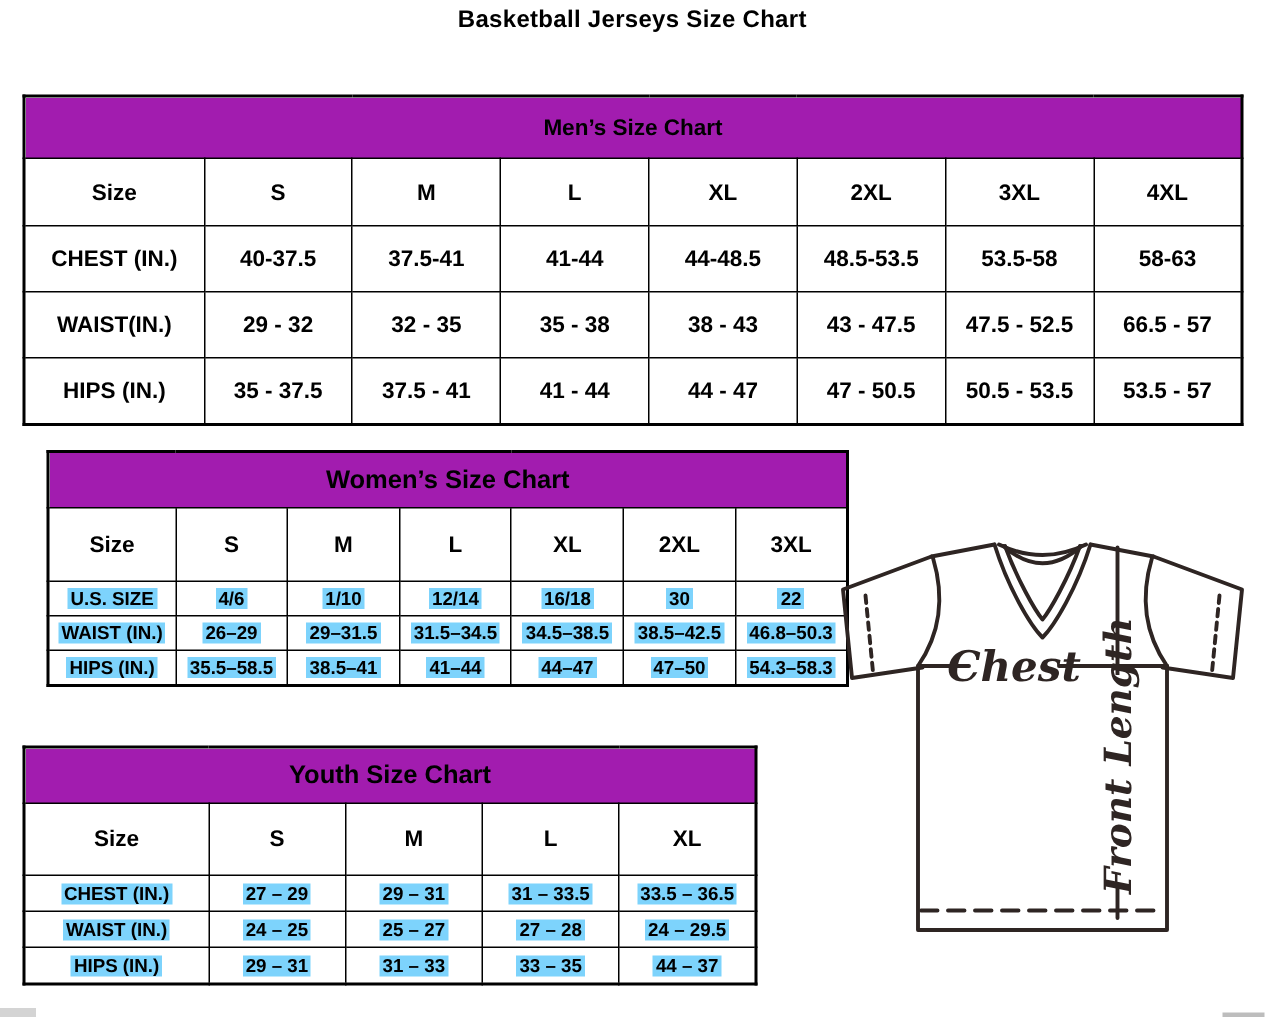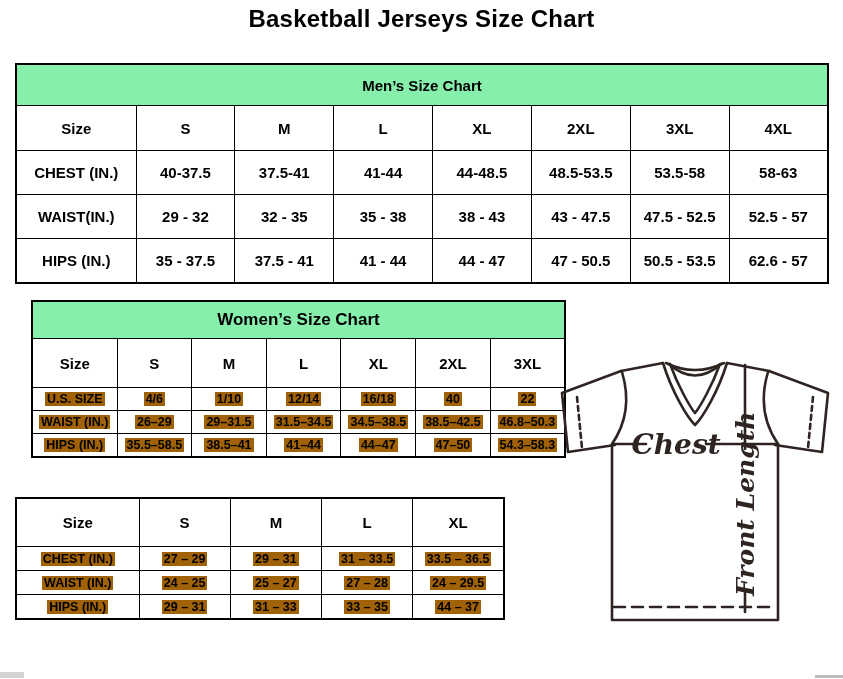--- a/index.html
+++ b/index.html
@@ -2,48 +2,48 @@
 <html><head>
 <meta charset="utf-8">
 <style>
   html,body{margin:0;padding:0;}
   body{
     width:843px;height:679px;position:relative;background:#ffffff;
     font-family:"Liberation Sans",sans-serif;color:#000;overflow:hidden;
   }
   .page-title{
     position:absolute;left:0;top:5px;width:843px;text-align:center;
-    font-size:24px;font-weight:bold;letter-spacing:.2px;
+    font-size:16px;font-weight:bold;letter-spacing:.2px;
   }
   table.size-table{
     position:absolute;border-collapse:collapse;table-layout:fixed;
     border:2px solid #000;background:#fff;
   }
   table.size-table td{
     border:1px solid #000;text-align:center;vertical-align:middle;
     font-weight:bold;padding:0;overflow:hidden;white-space:nowrap;
   }
-  td.section-header{background:#86efac;font-size:17px;}
+  td.section-header{background:#a21caf;font-size:17px;}
   
   #men-table{left:15px;top:63px;width:814px;}
   #men-table td{font-size:15px;}
   #men-table tr.sec td{height:40px;}
   #men-table tr.cols td{height:44px;}
   #men-table tr.data td{height:43px;}
   
   #women-table{left:15px;top:300px;width:535px;margin-left:16px;}
   #women-table tr.sec td{height:36px;}
   #women-table tr.cols td{height:48px;font-size:15px;}
   #women-table tr.data td{height:22px;font-size:12.5px;}
   
   #youth-table{left:15px;top:497px;width:490px;}
   #youth-table tr.sec td{height:36px;}
   #youth-table tr.cols td{height:47px;font-size:15px;}
   #youth-table tr.data td{height:23px;font-size:12.5px;}
-  .sh{background:#a16207;padding:0 2px;}
+  .sh{background:#7dd3fc;padding:0 2px;}
   
   #jersey{position:absolute;left:551px;top:354px;width:288px;height:290px;}
   .diagram-text{
     font-family:"DejaVu Serif","Liberation Serif",serif;
     font-style:italic;font-weight:bold;fill:#2e2523;
   }
   
   #scroll-frag-left{position:absolute;left:0;top:672px;width:24px;height:6px;background:#d4d4d4;}
   #scroll-frag-right{position:absolute;left:815px;top:675px;width:28px;height:3px;background:#bdbdbd;}
 </style>
@@ -88,31 +88,31 @@
     <td>58-63</td>
   </tr>
   <tr class="data">
     <td>WAIST(IN.)</td>
     <td>29 - 32</td>
     <td>32 - 35</td>
     <td>35 - 38</td>
     <td>38 - 43</td>
     <td>43 - 47.5</td>
     <td>47.5 - 52.5</td>
-    <td>52.5 - 57</td>
+    <td>66.5 - 57</td>
   </tr>
   <tr class="data">
     <td>HIPS (IN.)</td>
     <td>35 - 37.5</td>
     <td>37.5 - 41</td>
     <td>41 - 44</td>
     <td>44 - 47</td>
     <td>47 - 50.5</td>
     <td>50.5 - 53.5</td>
-    <td>62.6 - 57</td>
+    <td>53.5 - 57</td>
   </tr>
 </tbody>
   </table>
 
 <table class="size-table" id="women-table">
   <colgroup>
       <col style="width:85px">
       <col>
       <col>
       <col>
@@ -132,21 +132,21 @@
     <td>XL</td>
     <td>2XL</td>
     <td>3XL</td>
   </tr>
   <tr class="data">
     <td><span class="sh">U.S. SIZE</span></td>
     <td><span class="sh">4/6</span></td>
     <td><span class="sh">1/10</span></td>
     <td><span class="sh">12/14</span></td>
     <td><span class="sh">16/18</span></td>
-    <td><span class="sh">40</span></td>
+    <td><span class="sh">30</span></td>
     <td><span class="sh">22</span></td>
   </tr>
   <tr class="data">
     <td><span class="sh">WAIST (IN.)</span></td>
     <td><span class="sh">26–29</span></td>
     <td><span class="sh">29–31.5</span></td>
     <td><span class="sh">31.5–34.5</span></td>
     <td><span class="sh">34.5–38.5</span></td>
     <td><span class="sh">38.5–42.5</span></td>
     <td><span class="sh">46.8–50.3</span></td>
@@ -165,20 +165,23 @@
 
 <table class="size-table" id="youth-table">
   <colgroup>
       <col style="width:123px">
       <col>
       <col>
       <col>
       <col>
     </colgroup>
   <tbody>
+      <tr class="sec">
+    <td colspan="5" class="section-header">Youth Size Chart</td>
+  </tr>
   <tr class="cols">
     <td>Size</td>
     <td>S</td>
     <td>M</td>
     <td>L</td>
     <td>XL</td>
   </tr>
   <tr class="data">
     <td><span class="sh">CHEST (IN.)</span></td>
     <td><span class="sh">27 – 29</span></td>

